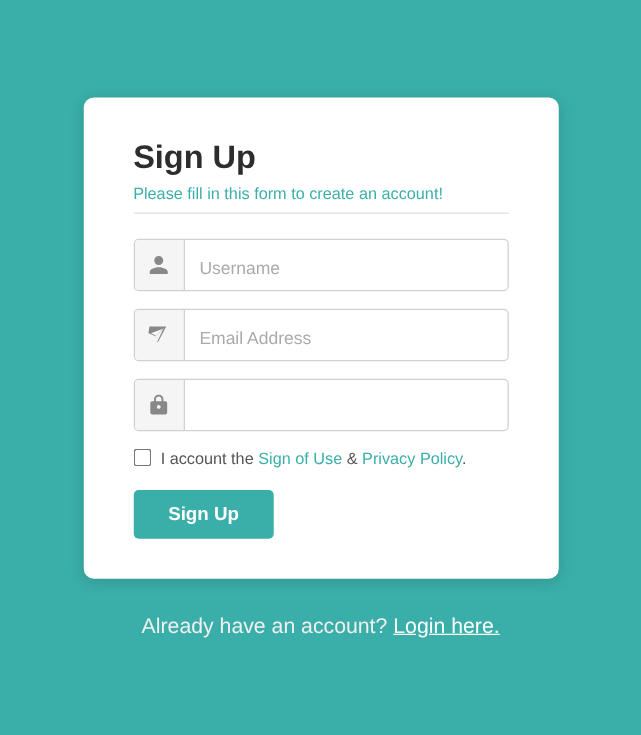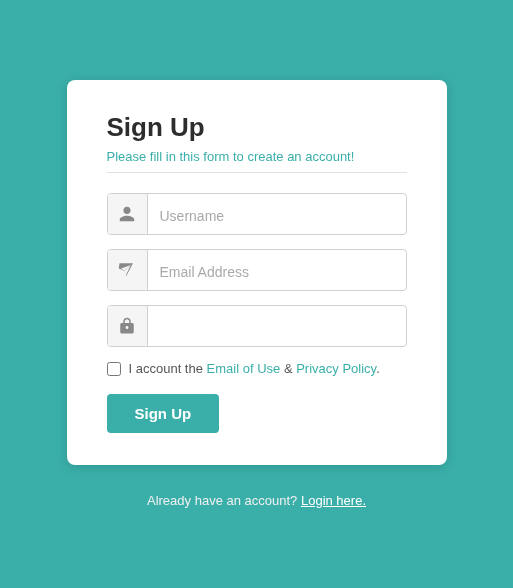--- a/index.html
+++ b/index.html
@@ -114,21 +114,21 @@
       border-radius: 4px;
       padding: 11px 28px;
       font-size: 15px;
       font-weight: bold;
       cursor: pointer;
       display: block;
     }
 
     .footer-text {
       margin-top: 28px;
-      font-size: 13px;
+      font-size: 17px;
       color: #f0f0f0;
       text-align: right;
     }
 
     .footer-text a {
       color: #fff;
       text-decoration: underline;
       cursor: pointer;
     }
   </style>
@@ -165,21 +165,21 @@
       <svg viewBox="0 0 24 24" xmlns="http://www.w3.org/2000/svg">
         <path d="M12 1C9.24 1 7 3.24 7 6v2H5c-1.1 0-2 .9-2 2v10c0 1.1.9 2 2 2h14c1.1 0 2-.9 2-2V10c0-1.1-.9-2-2-2h-2V6c0-2.76-2.24-5-5-5zm0 2c1.66 0 3 1.34 3 3v2H9V6c0-1.66 1.34-3 3-3zm0 9c1.1 0 2 .9 2 2s-.9 2-2 2-2-.9-2-2 .9-2 2-2z"></path>
       </svg>
     </div>
   </div>
 
 
   <div class="terms-row">
     <input type="checkbox" style="">
     <span>
-      <span>I account the </span><a class="terms-link">Email of Use</a><span> &amp; </span><a class="terms-link">Privacy Policy</a><span>.</span>
+      <span>I account the </span><a class="terms-link">Sign of Use</a><span> &amp; </span><a class="terms-link">Privacy Policy</a><span>.</span>
     </span>
   </div>
 
   <button class="signup-btn">Sign Up</button>
 </div>
 
 <div class="footer-text">
   <span>Already have an account?</span>
   <a>Login here.</a>
 </div>

